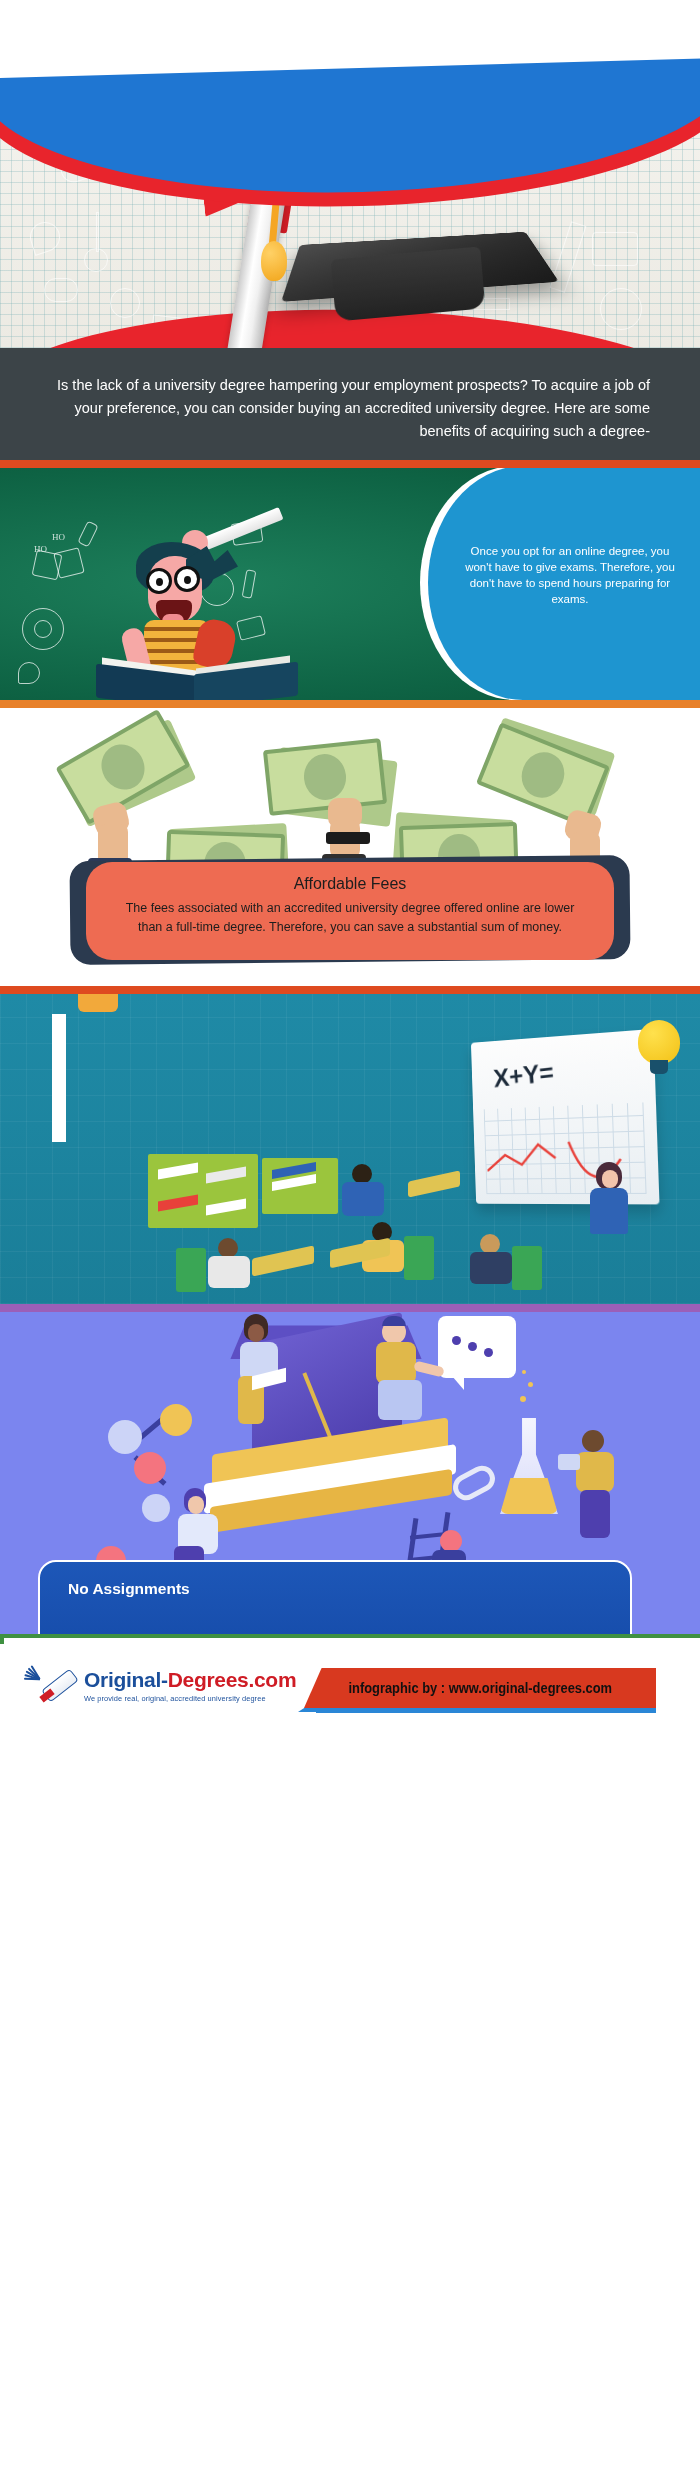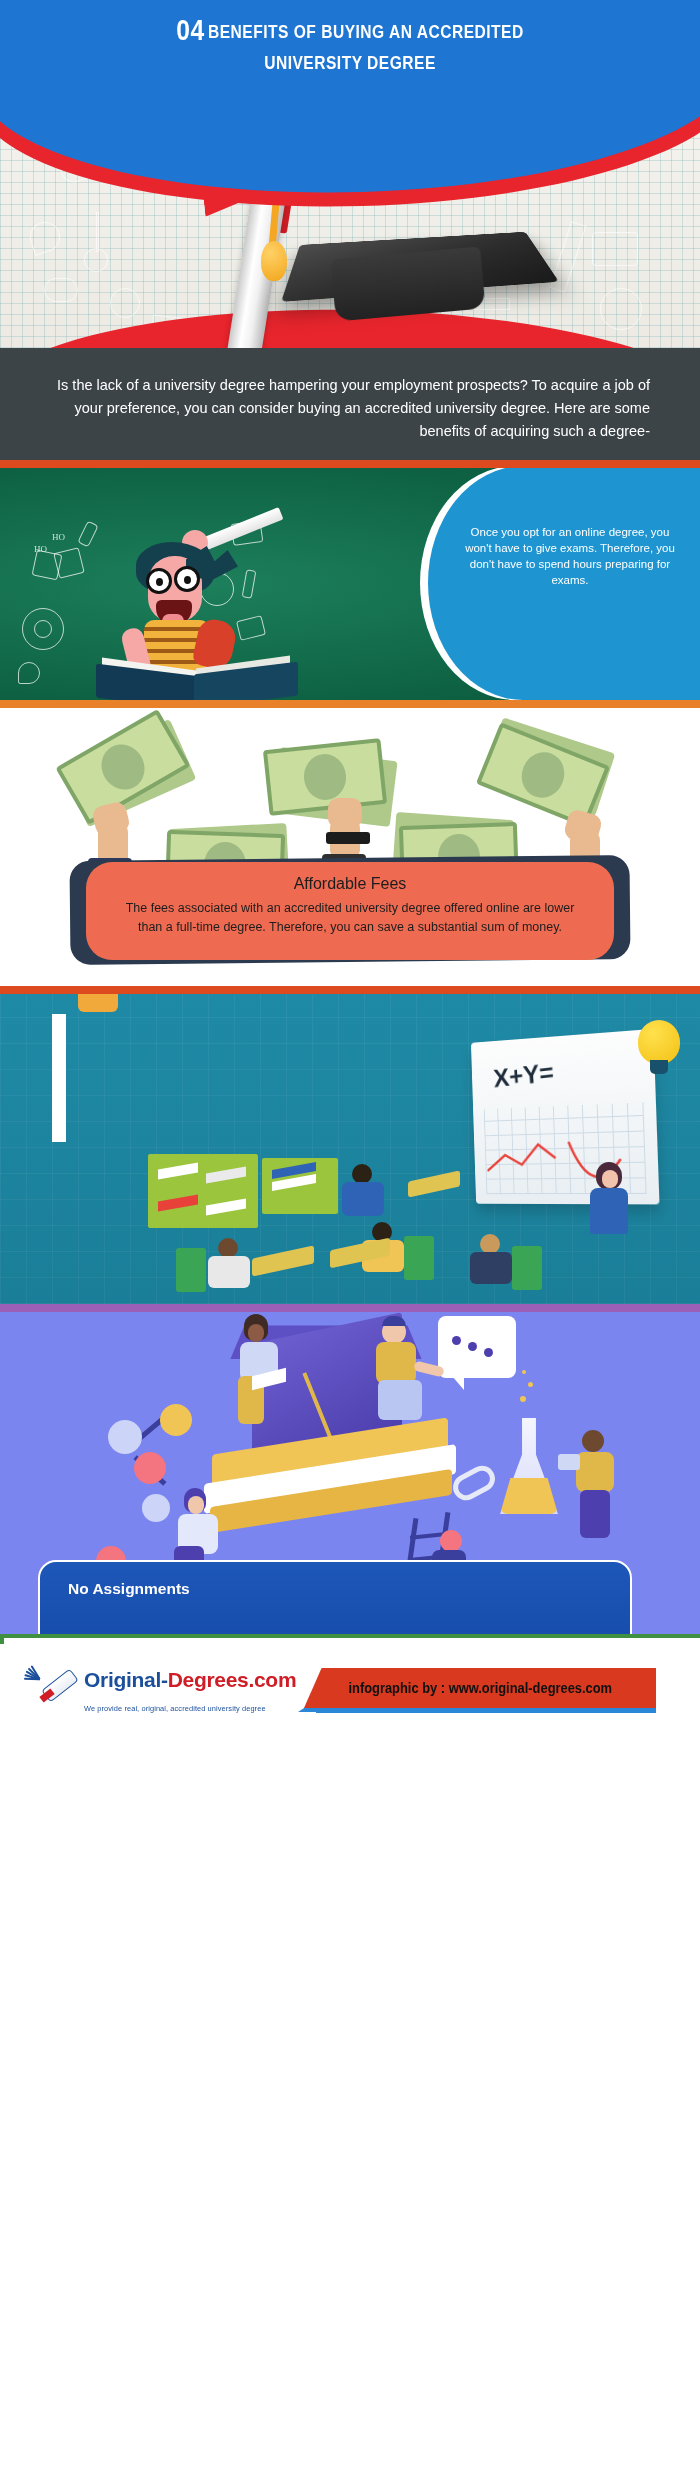--- a/index.html
+++ b/index.html
@@ -128,20 +128,21 @@
     position:absolute; right:10px; top:58px; width:240px; padding:0 12px;
     text-align:center; color:#fff;
   }
   .sec-h {
     font-size:15px; font-weight:bold; line-height:19px; margin-bottom:4px;
     font-family:"Liberation Sans",sans-serif;
   }
   .sec-p {
     font-size:11.5px; line-height:16px;
     font-family:"Liberation Sans Narrow","Liberation Sans",sans-serif;
+    margin-top:19px;
   }
   
   .kid { position:absolute; left:90px; top:58px; width:210px; height:176px; }
   .kid-hair { position:absolute; left:46px; top:18px; width:78px; height:52px; background:#143f4d; border-radius:50% 60% 40% 45%; }
   .kid-hair2 { position:absolute; left:96px; top:22px; width:52px; height:34px; background:#143f4d; clip-path:polygon(0 40%,40% 0,55% 45%,80% 12%,100% 60%,50% 100%,0 90%); }
   .kid-face { position:absolute; left:58px; top:32px; width:54px; height:66px; background:#f6a8a6; border-radius:26px 26px 24px 24px; }
   .kid-glass-l { position:absolute; left:56px; top:44px; width:26px; height:26px; border:3px solid #111; border-radius:50%; background:#fff; }
   .kid-glass-r { position:absolute; left:84px; top:42px; width:26px; height:26px; border:3px solid #111; border-radius:50%; background:#fff; }
   .kid-eye-l { position:absolute; left:66px; top:54px; width:7px; height:8px; background:#111; border-radius:50%; }
   .kid-eye-r { position:absolute; left:94px; top:52px; width:7px; height:8px; background:#111; border-radius:50%; }
@@ -269,21 +270,21 @@
     border-radius:4px; transform:rotate(-38deg); }
   .logo-band { position:absolute; left:8px; top:26px; width:14px; height:7px;
     background:#cf1c25; transform:rotate(-38deg); }
   .logo-burst { position:absolute; left:-2px; top:0px; width:26px; height:26px; }
   .logo-burst i { position:absolute; left:10px; top:12px; width:16px; height:2.4px;
     background:#1b4f9b; transform-origin:0 50%; border-radius:2px; display:block; }
   .logo-text { position:absolute; left:52px; top:4px; }
   .logo-t1 { font-size:21px; font-weight:bold; letter-spacing:-0.3px; }
   .logo-t1 .blue { color:#1b4f9b; }
   .logo-t1 .red { color:#cf1c25; }
-  .logo-tag { font-size:7.4px; color:#1b4f9b; margin-top:12px; letter-spacing:.1px; }
+  .logo-tag { font-size:7.4px; color:#1b4f9b; margin-top:2px; letter-spacing:.1px; }
   .ribbon-banner {
     position:absolute; left:300px; top:30px; width:352px; height:40px;
     background:#d8391f; color:#111; display:flex; align-items:center; justify-content:center;
     clip-path:polygon(5% 0, 100% 0, 100% 100%, 0 100%);
   }
   .ribbon-tail {
     position:absolute; left:294px; top:52px; width:34px; height:22px;
     background:#2a86d6; clip-path:polygon(0 100%, 100% 0, 100% 100%);
   }
   .ribbon-under { position:absolute; left:312px; top:70px; width:340px; height:5px; background:#2a86d6; }
@@ -331,28 +332,20 @@
       <div class="scroll-top"></div>
       <div class="cap-board"></div>
       <div class="cap-base"></div>
       <div class="tassel-cord"></div>
       <div class="tassel-ball"></div>
     </div>
 
     <div class="hero-bot-red"></div>
   </div>
 
-  <div class="header">
-    <div class="header-inner">
-      <div class="header-line">
-        <span class="header-num">04</span><span>BENEFITS OF BUYING AN ACCREDITED</span>
-      </div>
-      <div class="header-line">UNIVERSITY DEGREE</div>
-    </div>
-  </div>
   <div class="hero-red-wave" style="top:86px;"></div>
   <div class="hero-blue-wave" style="top:68px;"></div>
 
   <div class="intro">
     <div class="intro-text">Is the lack of a university degree hampering your employment prospects? To acquire a job of your preference, you can consider buying an accredited university degree. Here are some benefits of acquiring such a degree-</div>
   </div>
   <div class="bar-orange" style="top:460px;"></div>
 
   <div class="sec1">
     <div class="chalk"></div>

